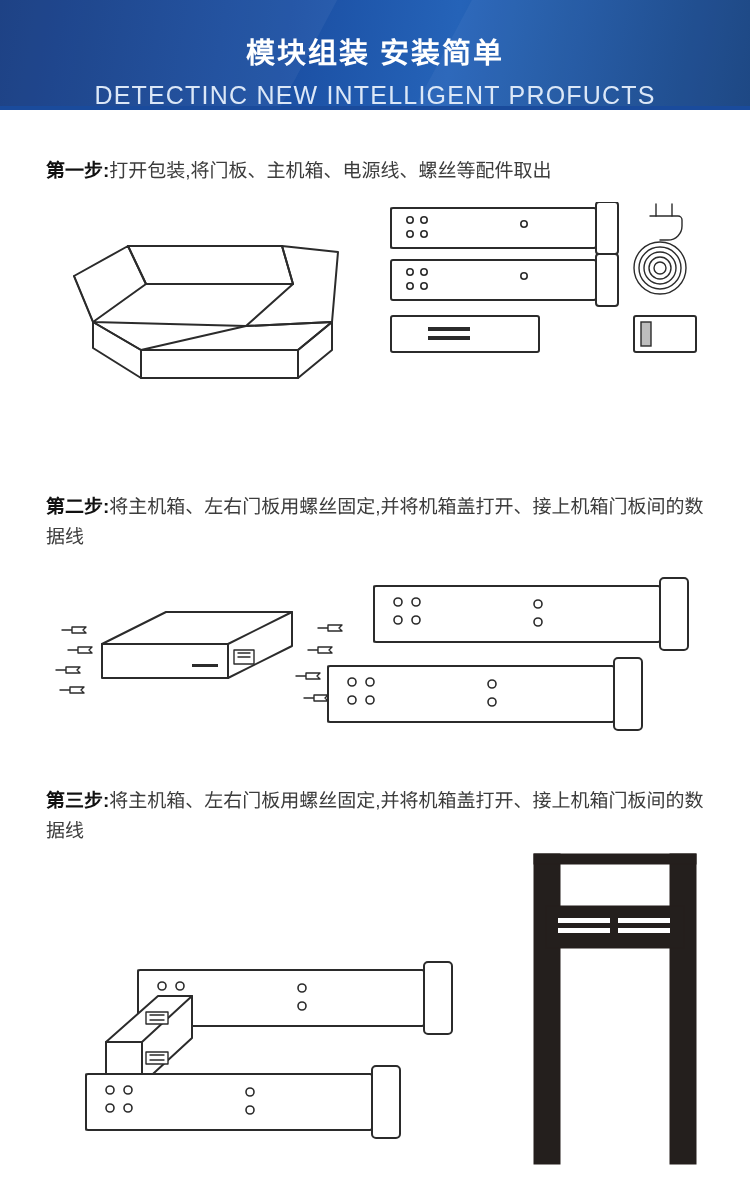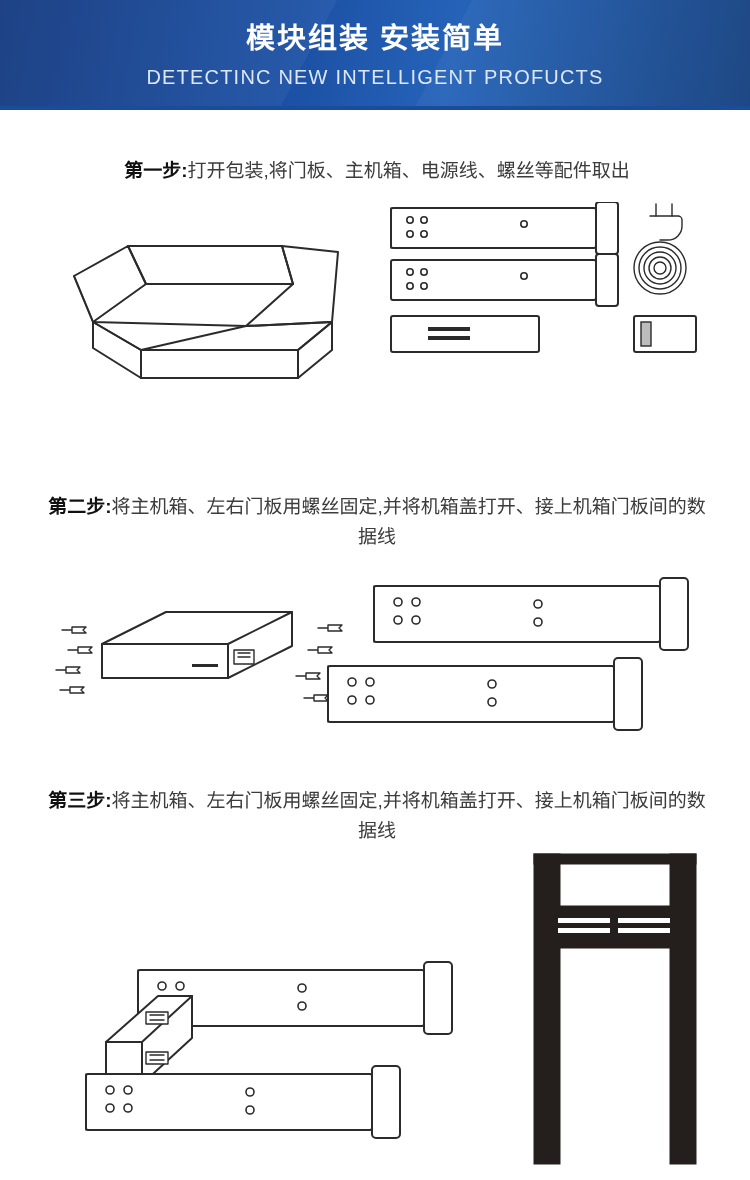--- a/index.html
+++ b/index.html
@@ -46,32 +46,32 @@
     background: rgba(255,255,255,0.045);
     transform: skewX(-28deg);
   }
   .banner-inner {
     position: relative;
     z-index: 2;
     text-align: center;
   }
   .banner-title {
     margin: 0;
-    padding-top: 21px;
+    padding-top: 36px;
     color: #ffffff;
     font-size: 29px;
     font-weight: bold;
     letter-spacing: 2px;
     line-height: 1.2;
   }
   .banner-sub {
     margin: 0;
     padding-top: 10px;
     color: #dbe7f7;
-    font-size: 20px;
+    font-size: 25px;
     letter-spacing: 1.2px;
     font-weight: normal;
     text-align: center;
   }
   .banner-rule {
     position: absolute;
     left: 0;
     top: 106px;
     width: 750px;
     height: 4px;
@@ -86,21 +86,20 @@
   }
   #step-1 { top: 156px; }
   #step-2 { top: 492px; }
   #step-3 { top: 786px; }
 
   .step-text {
     font-size: 19px;
     line-height: 30px;
     color: #3c3c3c;
     margin: 0;
-    text-align: center;
   }
   .step-label {
     color: #111111;
     font-weight: bold;
   }
 
   
   .art {
     position: absolute;
     left: 0;

